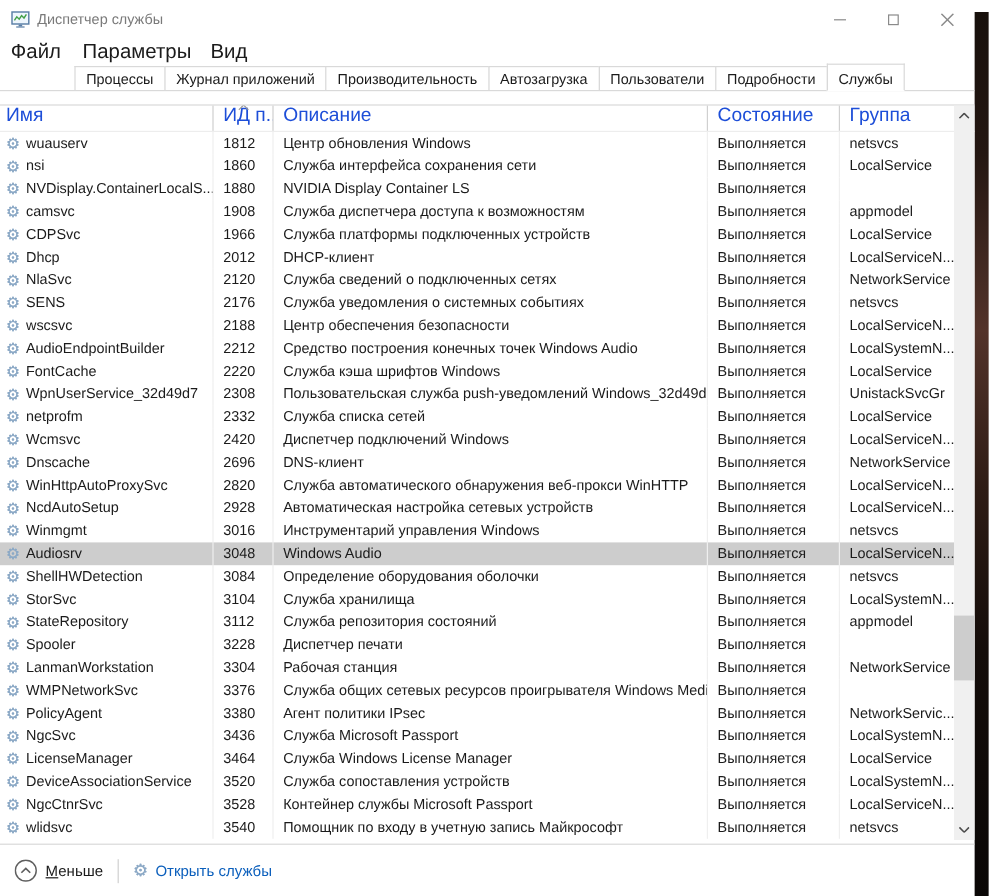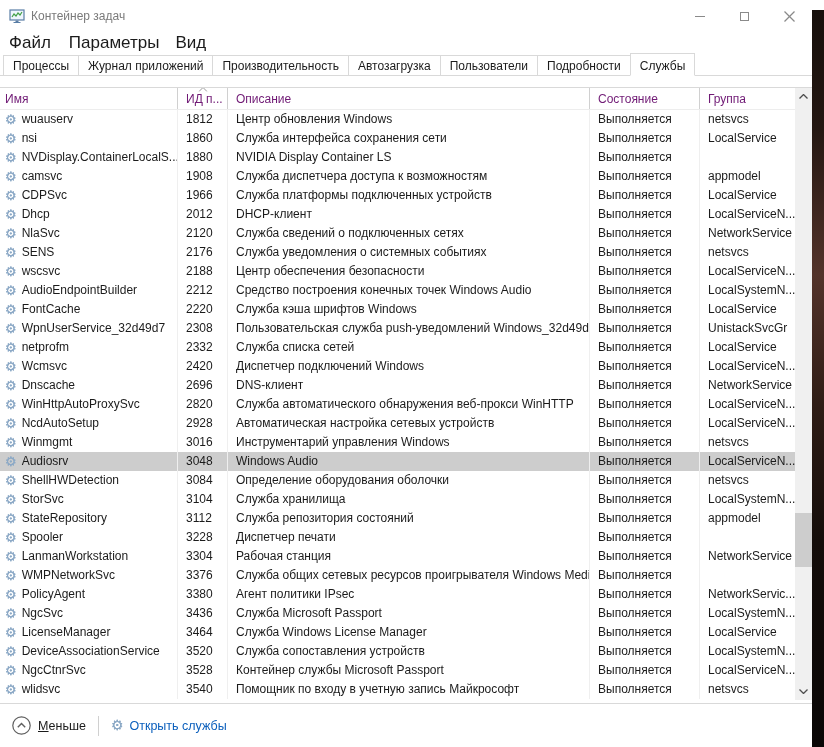--- a/index.html
+++ b/index.html
@@ -19,30 +19,30 @@
   .min-glyph { width:10px; height:1px; background:#8a8a8a; }
   .max-glyph { width:9px; height:9px; border:1px solid #8a8a8a; }
 
   
   .menubar { height:21px; display:flex; align-items:center; padding-left:9px; }
   .menu-item { font-size:17px; color:#1b1b1b; padding:2px 8px; }
   .menu-item:first-child { padding-left:0; padding-right:10px; }
 
   
   .tabstrip { height:23px; display:flex; align-items:flex-end; padding-left:3px;
-    border-bottom:1px solid #d9d9d9; position:relative; }
+    border-bottom:1px solid #d9d9d9; position:relative;justify-content:center; }
   .tab { font-size:12px; color:#1b1b1b; background:#fff; border:1px solid #d9d9d9;
     border-bottom:none; padding:3px 9px 3px 9px; height:20px; margin-right:-1px;
     position:relative; white-space:nowrap; }
   .tab.active { height:23px; padding-top:5px; z-index:2; border-bottom:1px solid #fff; margin-bottom:-1px; }
 
   
   .table-wrap { position:relative; width:812px; height:623px; margin-top:11px; border-top:1px solid #d9d9d9; }
   .hrow { display:flex; height:22px; border-bottom:1px solid #ededed; }
-  .hcell { position:relative; font-size:12px; color:#701a75; display:flex; align-items:flex-end;
+  .hcell { position:relative; font-size:16px; color:#1d4ed8; display:flex; align-items:flex-end;
     padding:0 0 3px 8px; border-right:1px solid #d0d0d0; white-space:nowrap; overflow:hidden; }
   .hcell.c-name { padding-left:5px; }
   .sort-caret { position:absolute; top:-1px; left:50%; transform:translateX(-50%); }
   .body { position:relative; width:795px; }
   .row { display:flex; height:19px; }
   .row.selected { background:#cdcdcd; }
   .cell { font-size:12px; color:#1b1b1b; line-height:19px; white-space:nowrap; overflow:hidden;
     border-right:1px solid #efefef; padding-left:8px; }
   .row .c-name { display:flex; align-items:center; padding-left:5px; gap:5px; }
   .gear { color:#8ca9c6; font-size:13px; line-height:13px; flex:0 0 auto;
@@ -76,21 +76,21 @@
 
     <div class="titlebar">
       <span class="app-icon">
         <svg width="16" height="16" viewBox="0 0 16 16">
           <rect x="1" y="2" width="14" height="10" fill="#eef6fd" stroke="#5a7ea6" stroke-width="1.2"></rect>
           <polyline points="3,9 5,6 7,8 9,5 11,7 13,4" fill="none" stroke="#43a047" stroke-width="1.2"></polyline>
           <rect x="6.5" y="12.5" width="3" height="1.5" fill="#5a7ea6"></rect>
           <rect x="4.5" y="14" width="7" height="1" fill="#5a7ea6"></rect>
         </svg>
       </span>
-      <span class="title-text">Контейнер задач</span>
+      <span class="title-text">Диспетчер службы</span>
       <div class="win-controls">
         <div class="win-btn">
             <span class="min-glyph"></span>
           </div>
         <div class="win-btn">
             <span class="max-glyph"></span>
           </div>
         <div class="win-btn">
           <svg width="11" height="11" viewBox="0 0 11 11">
             <line x1="0.5" y1="0.5" x2="10.5" y2="10.5" stroke="#8a8a8a" stroke-width="1.2"></line>

